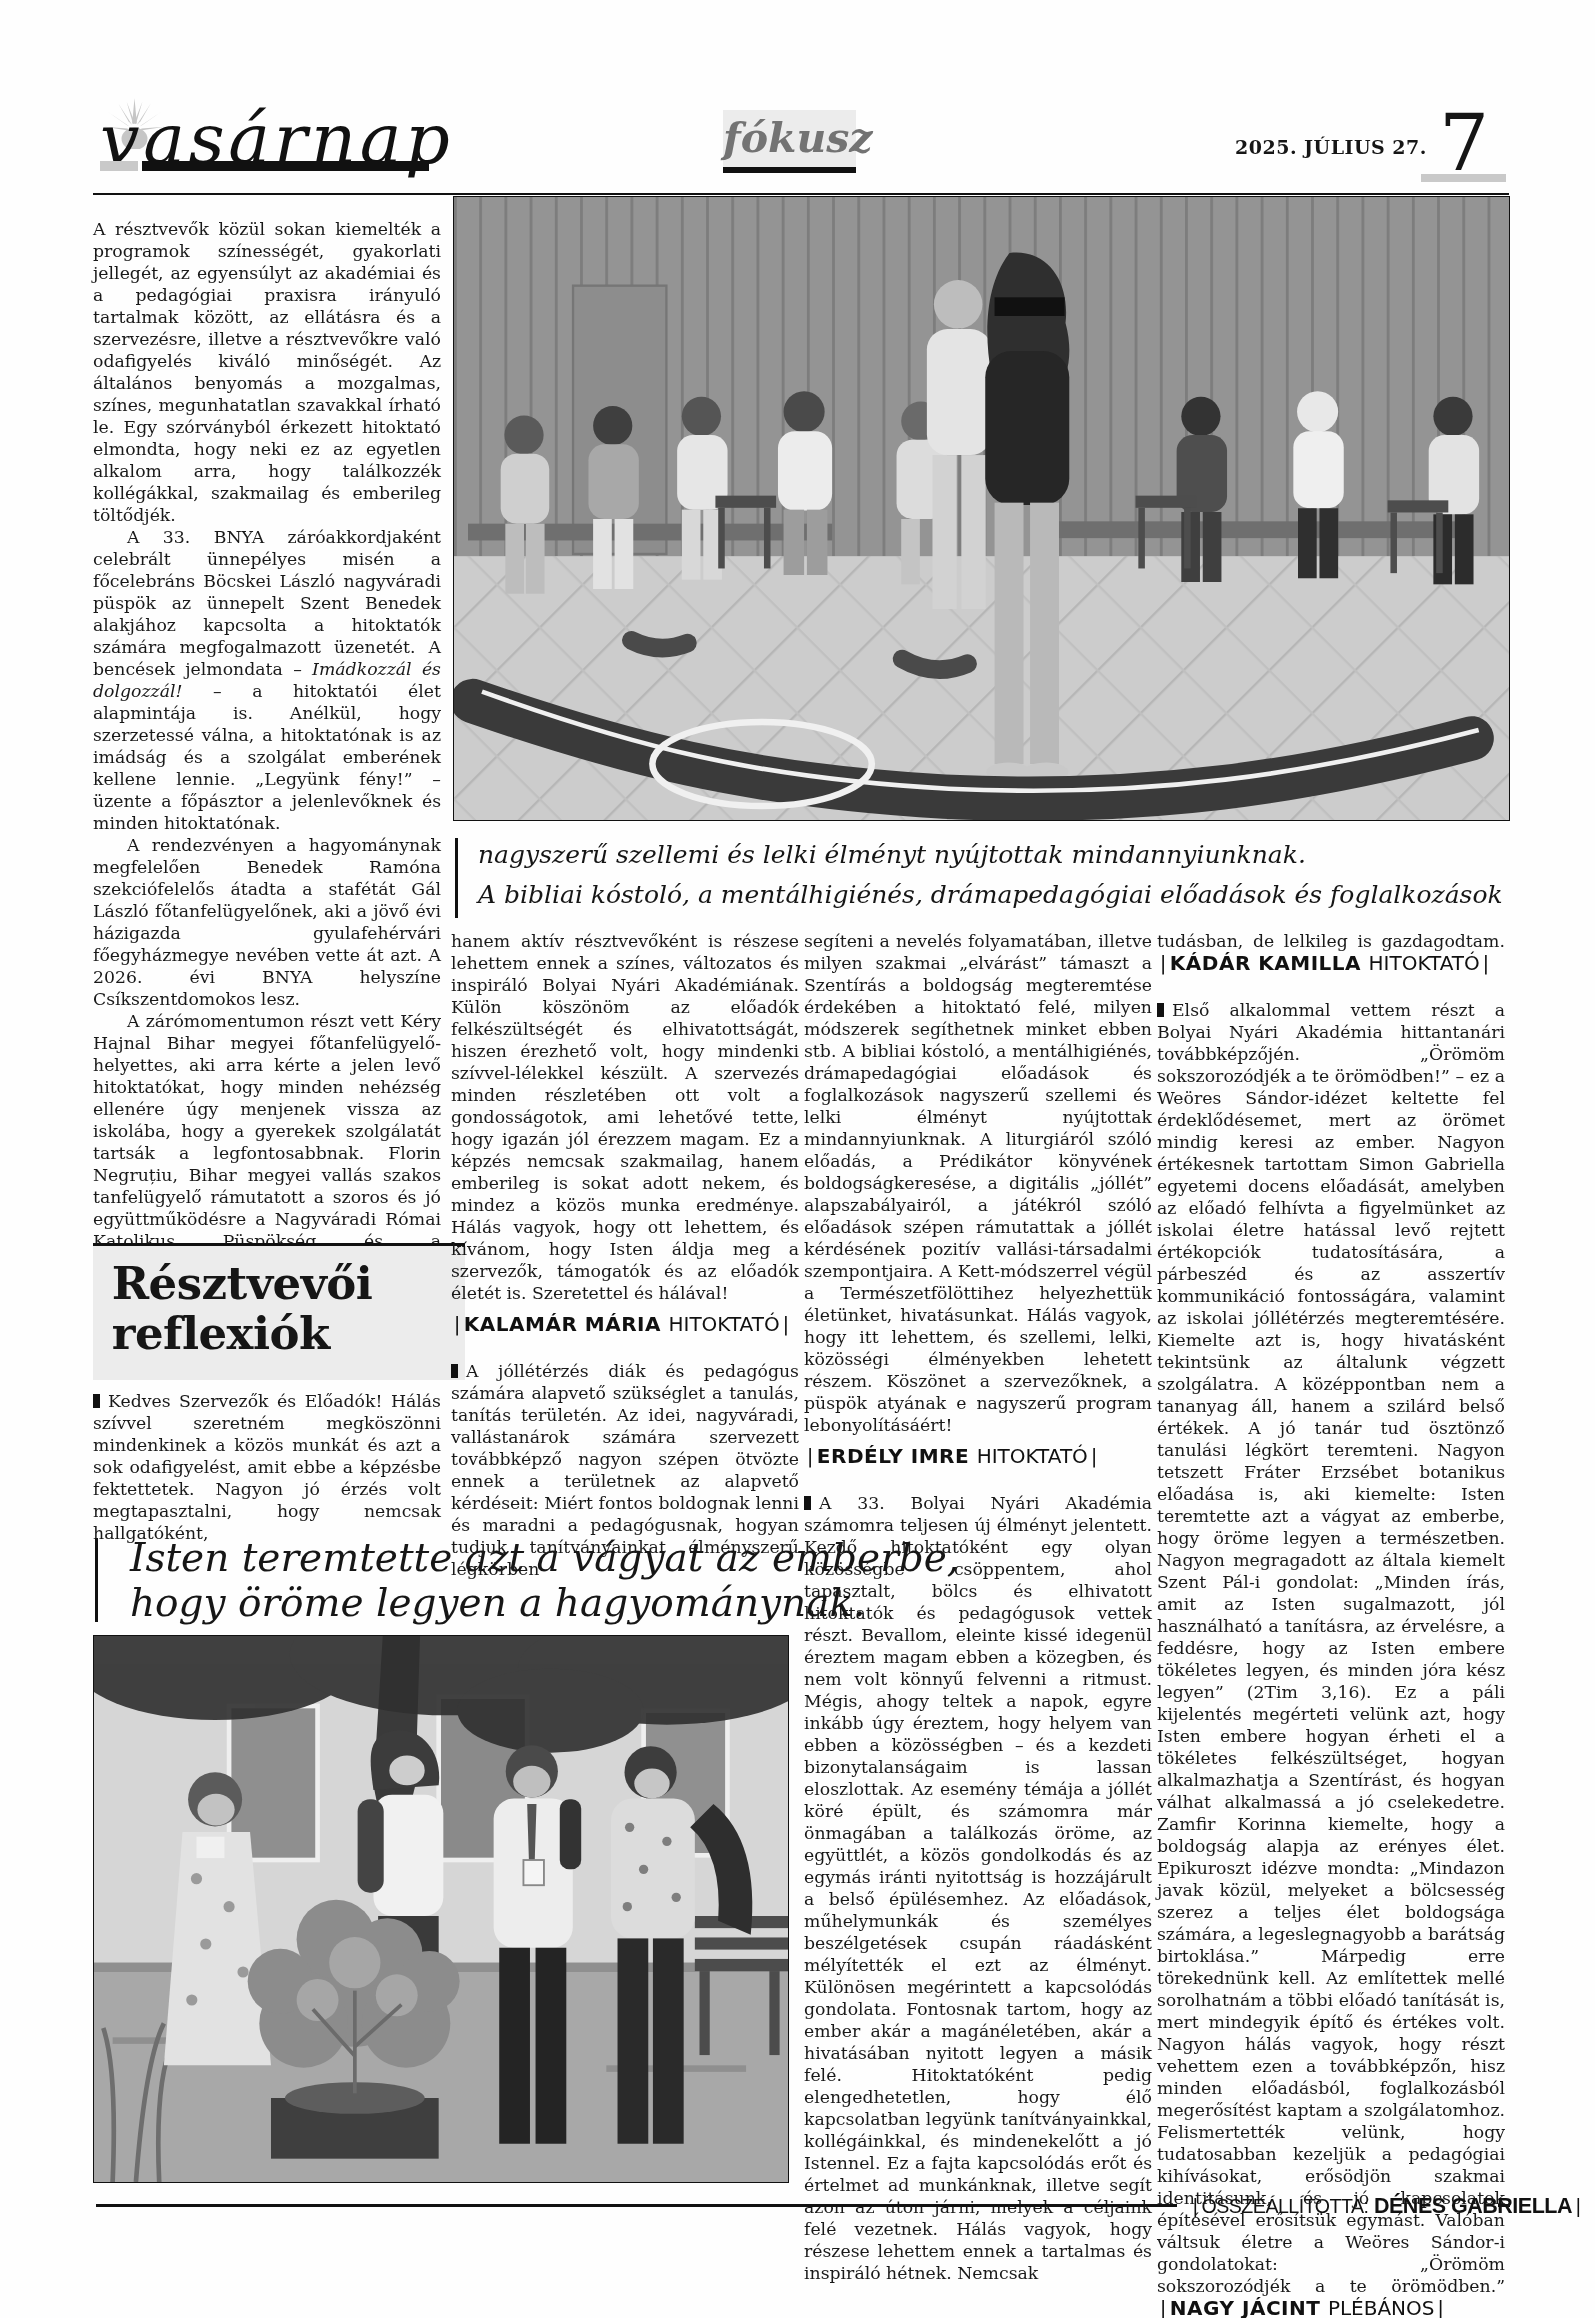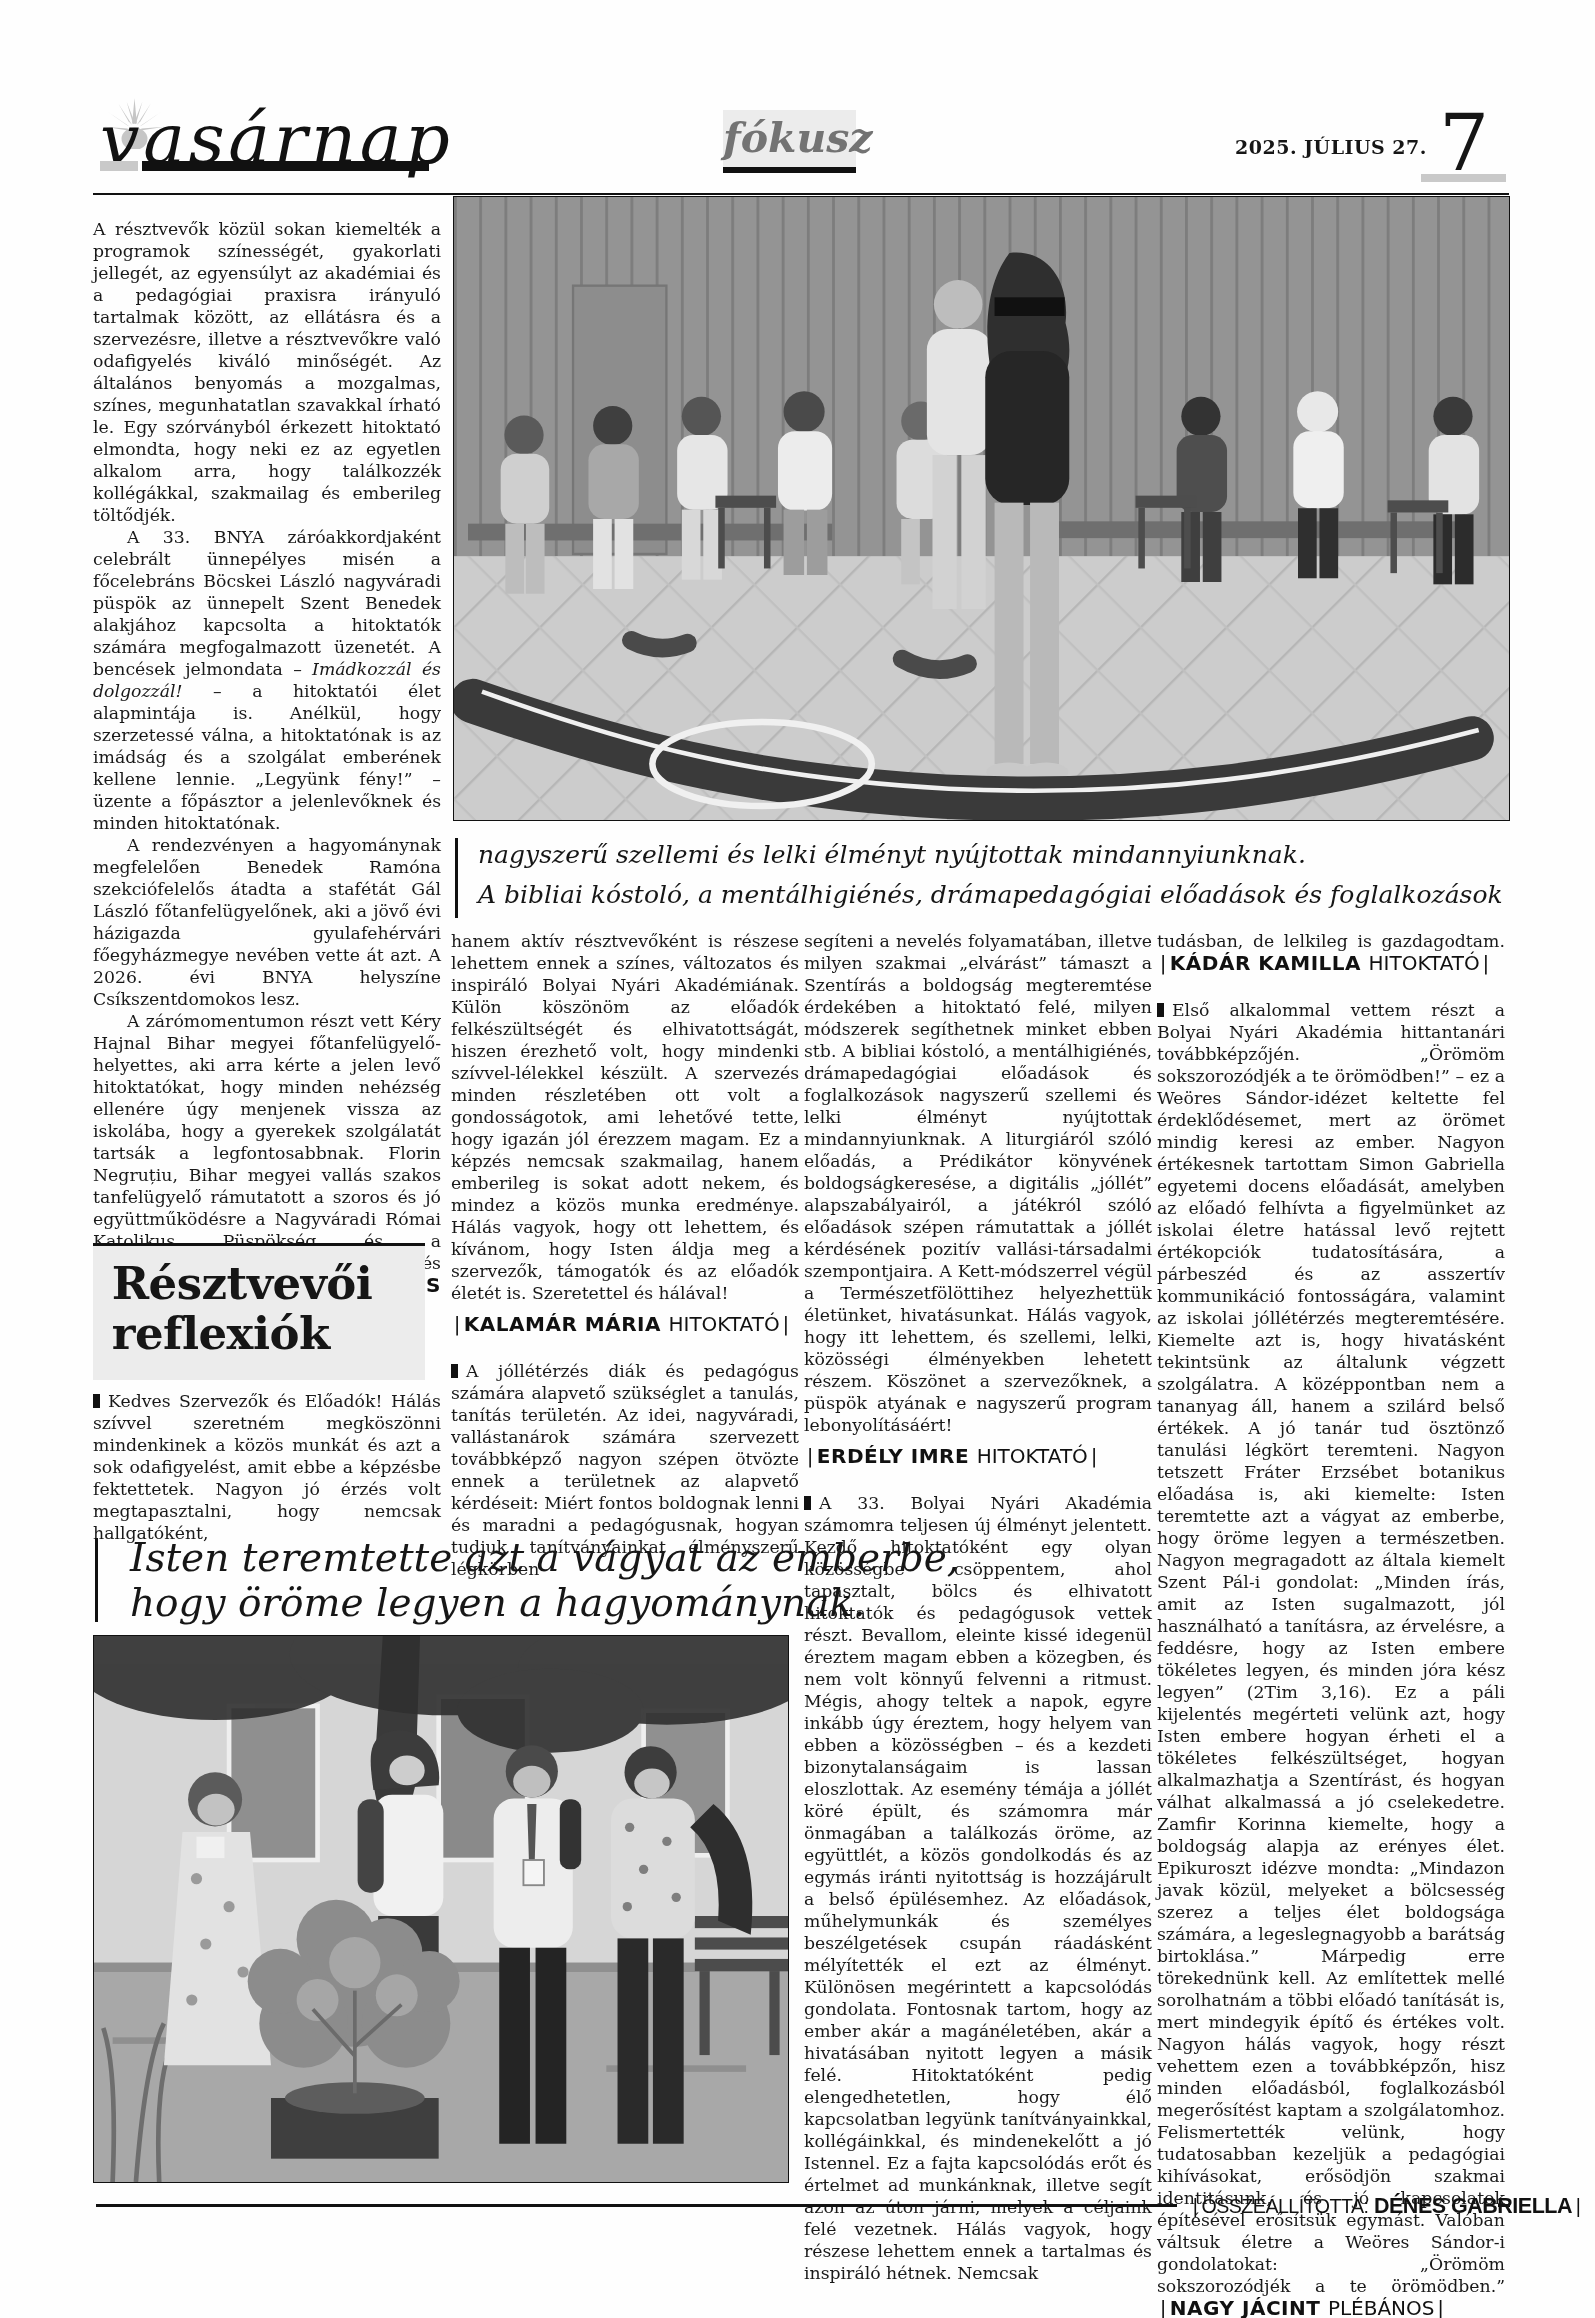--- a/index.html
+++ b/index.html
@@ -41,21 +41,21 @@
   #col4{left:1157px;top:930px;}
   .bt{font-size:17.3px;line-height:22px;text-align:justify;color:#191919;}
   .indent{text-indent:34px;}
   .gap{margin-top:24px;}
   .marker{display:inline-block;width:7px;height:14px;background:#111;margin-right:8px;vertical-align:-0.9px;}
   .byline{font-family:"DejaVu Sans",sans-serif;font-size:20px;font-weight:bold;letter-spacing:0.5px;color:#111;}
   .byline .role{font-weight:normal;letter-spacing:0;}
   .byline .pipe{font-weight:normal;padding:0 2.8px;}
   .byline-block{margin-top:9px;text-align:left;}
   
-  #section-box{position:absolute;left:93px;top:1243px;width:332px;box-sizing:border-box;
+  #section-box{position:absolute;left:93px;top:1243px;width:372px;box-sizing:border-box;
                border-top:3.7px solid #111;background:#ececec;padding:13px 18.7px 20.6px 18.7px;}
   #section-box h1{margin:0;font-family:"DejaVu Serif",serif;font-weight:bold;font-size:45px;
                   line-height:50px;color:#161616;letter-spacing:-0.5px;}
   
   .footer-line{position:absolute;left:96px;top:2204px;width:1081px;height:3.3px;background:#111;}
   .footer-dash{position:absolute;left:1498px;top:2204px;width:12px;height:3.3px;background:#111;}
   .footer-text{position:absolute;left:1189px;top:2189px;width:308px;font-family:"Liberation Sans",sans-serif;
                font-size:19.6px;line-height:34px;white-space:nowrap;color:#111;}
   .footer-text .lbl{font-weight:normal;letter-spacing:-0.5px;}
   .footer-text .nm{font-weight:bold;letter-spacing:-0.5px;font-size:21.5px;}

